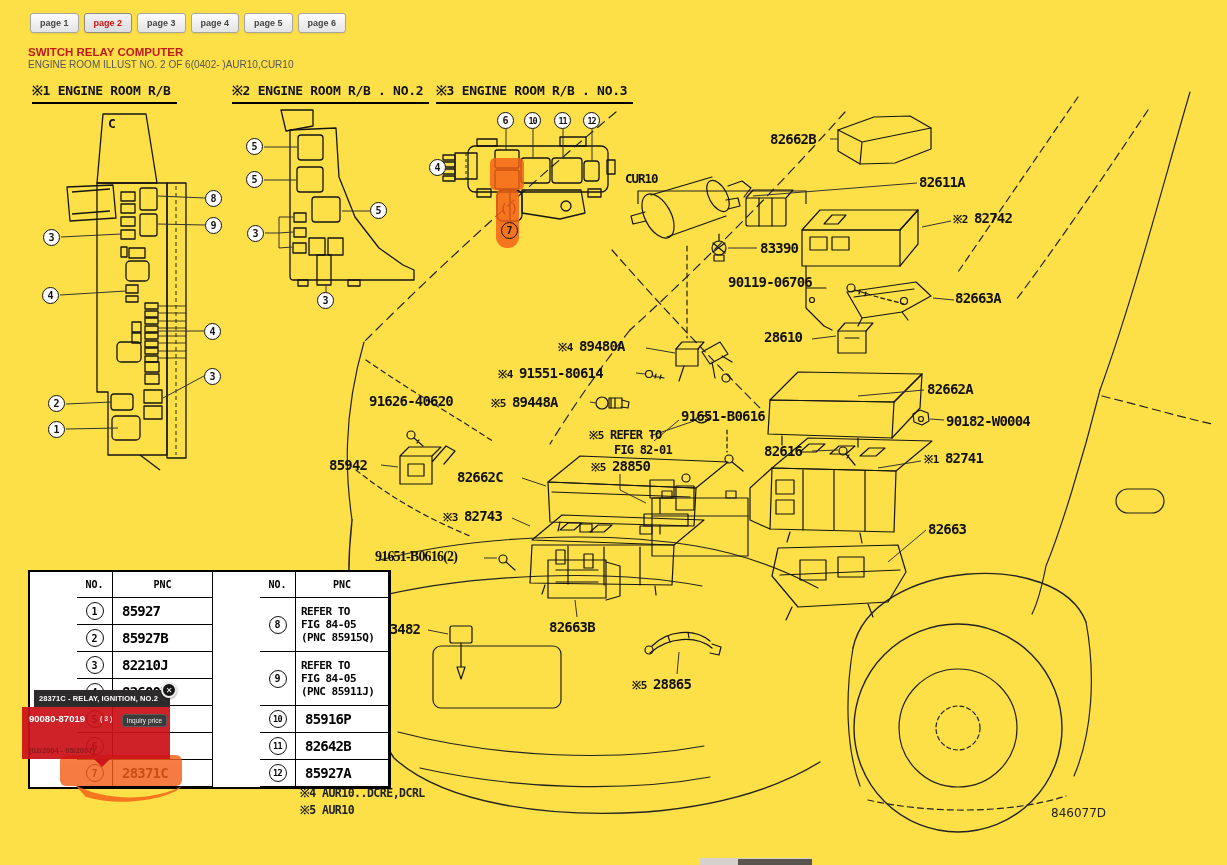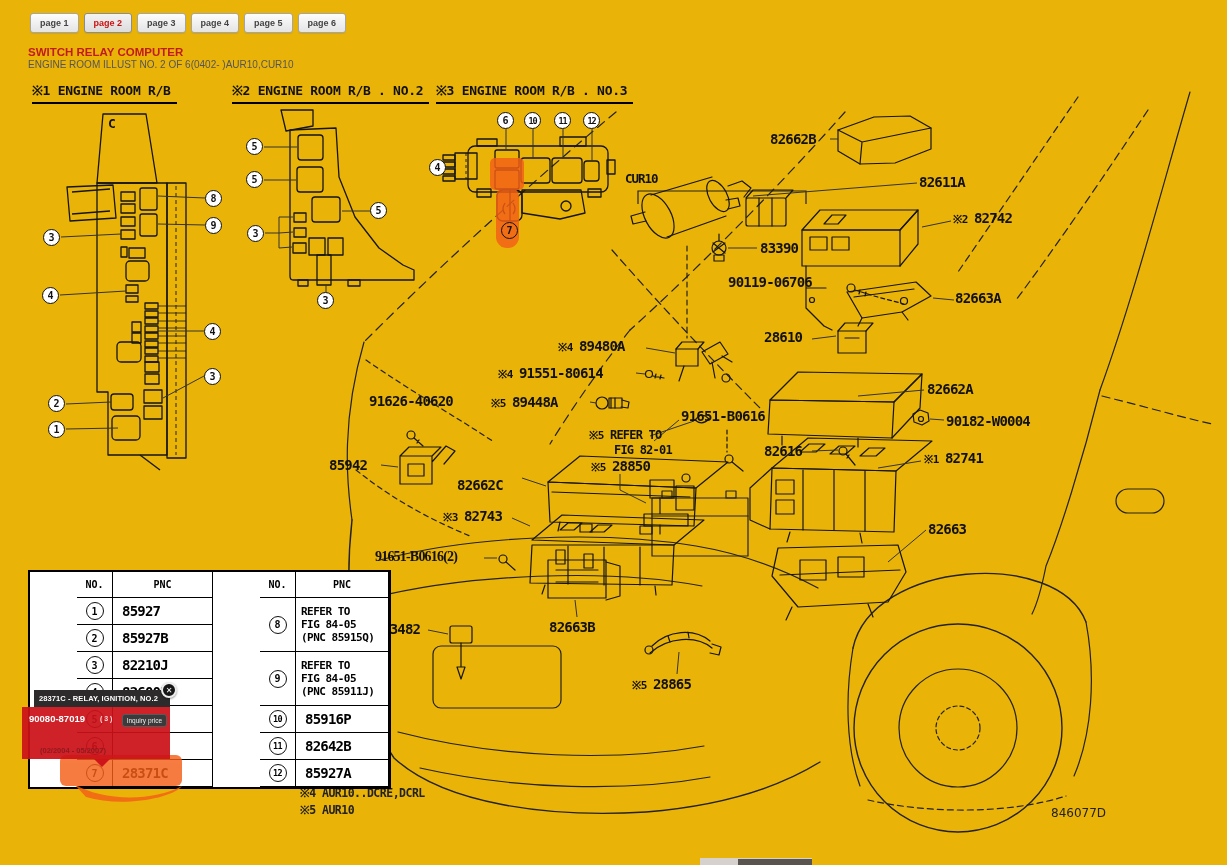--- a/index.html
+++ b/index.html
@@ -1,16 +1,16 @@
 <!DOCTYPE html>
 <html><head>
 <meta charset="utf-8">
 <style>
   html,body{margin:0;padding:0;background:#fff;}
-  .page{position:relative;width:1227px;height:865px;overflow:hidden;background:#eab308;
+  .page{position:relative;width:1227px;height:865px;overflow:hidden;background:#fde047;
         font-family:"Liberation Sans",sans-serif;}
   svg.art{position:absolute;left:0;top:0;z-index:1;}
   svg.overlay{position:absolute;left:0;top:0;z-index:4;pointer-events:none;}
 
   
   .pager{position:absolute;left:30px;top:13px;display:flex;gap:5px;z-index:2;}
   .pbtn{font:bold 9px "Liberation Sans",sans-serif;color:#444;cursor:pointer;
         background:linear-gradient(#fdfdfd,#e4e4e4);border:1px solid #a5a5a5;border-radius:3px;
         padding:4px 9px;box-shadow:0 1px 1px rgba(0,0,0,.08);}
   .pbtn.active{color:#cc1111;background:linear-gradient(#f3f3f3,#dcdcdc);border-color:#8c8c8c;}
@@ -54,21 +54,21 @@
   .z5{position:relative;z-index:5;}
 
   
   .tooltip{position:absolute;left:22px;top:690px;width:148px;z-index:6;font-family:"Liberation Sans",sans-serif;}
   .tt-head{background:#2e2b2c;color:#fff;font-size:7.5px;font-weight:bold;padding:4px 5px;letter-spacing:.1px;margin-left:12px;}
   .tt-body{background:rgba(203,16,24,.93);position:relative;height:52px;}
   .tt-part{position:absolute;left:7px;top:6px;color:#fff;font-weight:bold;font-size:9.5px;}
   .tt-qty{position:absolute;left:78px;top:8px;color:#ffd9d9;font-size:7px;font-weight:bold;}
   .tt-btn{position:absolute;right:3px;top:7px;background:#3c3a3a;border:1px solid #5a5a5a;border-radius:3px;
           color:#eee;font-size:6.5px;padding:2px 4px;cursor:pointer;}
-  .tt-range{position:absolute;left:7px;bottom:4px;color:#8c1b1f;font-size:7.5px;font-weight:bold;margin-left:11px;}
+  .tt-range{position:absolute;left:7px;bottom:4px;color:#8c1b1f;font-size:7.5px;font-weight:bold;}
   .tt-arrow{position:absolute;left:72px;bottom:-8px;width:0;height:0;border:8px solid transparent;
             border-top-color:rgba(203,16,24,.95);border-bottom:none;}
   .tt-close{position:absolute;right:-7px;top:-8px;width:16px;height:16px;border-radius:50%;background:#161616;
             color:#fff;border:2px solid #ececec;font-size:8px;line-height:11px;text-align:center;padding:0;
             box-shadow:0 1px 2px rgba(0,0,0,.4);cursor:pointer;z-index:7;}
 
   .notes{position:absolute;left:300px;top:785px;font:bold 11.5px "DejaVu Sans Mono",monospace;
          letter-spacing:-.5px;color:#222;z-index:2;line-height:17px;}
   .figcode{position:absolute;left:1051px;top:806px;font:12px "DejaVu Sans",sans-serif;color:#222;z-index:2;}
 
@@ -418,21 +418,21 @@
   <div class="plabel" style="left:491px;top:394px;"><span class="pfx">※5 </span><span>89448A</span></div>
   <div class="plabel" style="left:369px;top:393px;"><span class="pfx"></span><span>91626-40620</span></div>
   <div class="plabel" style="left:681px;top:408px;"><span class="pfx"></span><span>91651-B0616</span></div>
   <div class="plabel sm" style="left:557px;top:427px;"><span class="pfx">※5 </span><span>REFER TO</span></div>
   <div class="plabel sm" style="left:582px;top:443px;"><span class="pfx"></span><span>FIG 82-01</span></div>
   <div class="plabel" style="left:927px;top:381px;"><span class="pfx"></span><span>82662A</span></div>
   <div class="plabel" style="left:946px;top:413px;"><span class="pfx"></span><span>90182-W0004</span></div>
   <div class="plabel" style="left:764px;top:443px;"><span class="pfx"></span><span>82616</span></div>
   <div class="plabel" style="left:924px;top:450px;"><span class="pfx">※1 </span><span>82741</span></div>
   <div class="plabel" style="left:329px;top:457px;"><span class="pfx"></span><span>85942</span></div>
-  <div class="plabel" style="left:457px;top:469px;margin-top:8px;"><span class="pfx"></span><span>82662C</span></div>
+  <div class="plabel" style="left:457px;top:469px;"><span class="pfx"></span><span>82662C</span></div>
   <div class="plabel" style="left:591px;top:458px;"><span class="pfx">※5 </span><span>28850</span></div>
   <div class="plabel" style="left:443px;top:508px;"><span class="pfx">※3 </span><span>82743</span></div>
   <div class="plabel" style="left:375px;top:549px;font-family:Liberation Serif, serif;"><span class="pfx"></span><span>91651-B0616(2)</span></div>
   <div class="plabel" style="left:928px;top:521px;"><span class="pfx"></span><span>82663</span></div>
   <div class="plabel" style="left:382px;top:621px;"><span class="pfx"></span><span>83482</span></div>
   <div class="plabel" style="left:549px;top:619px;"><span class="pfx"></span><span>82663B</span></div>
   <div class="plabel" style="left:632px;top:676px;"><span class="pfx">※5 </span><span>28865</span></div>
   <div class="plabel sm2" style="left:625px;top:171px;"><span class="pfx"></span><span>CUR10</span></div>
 
   <div class="ptable">

